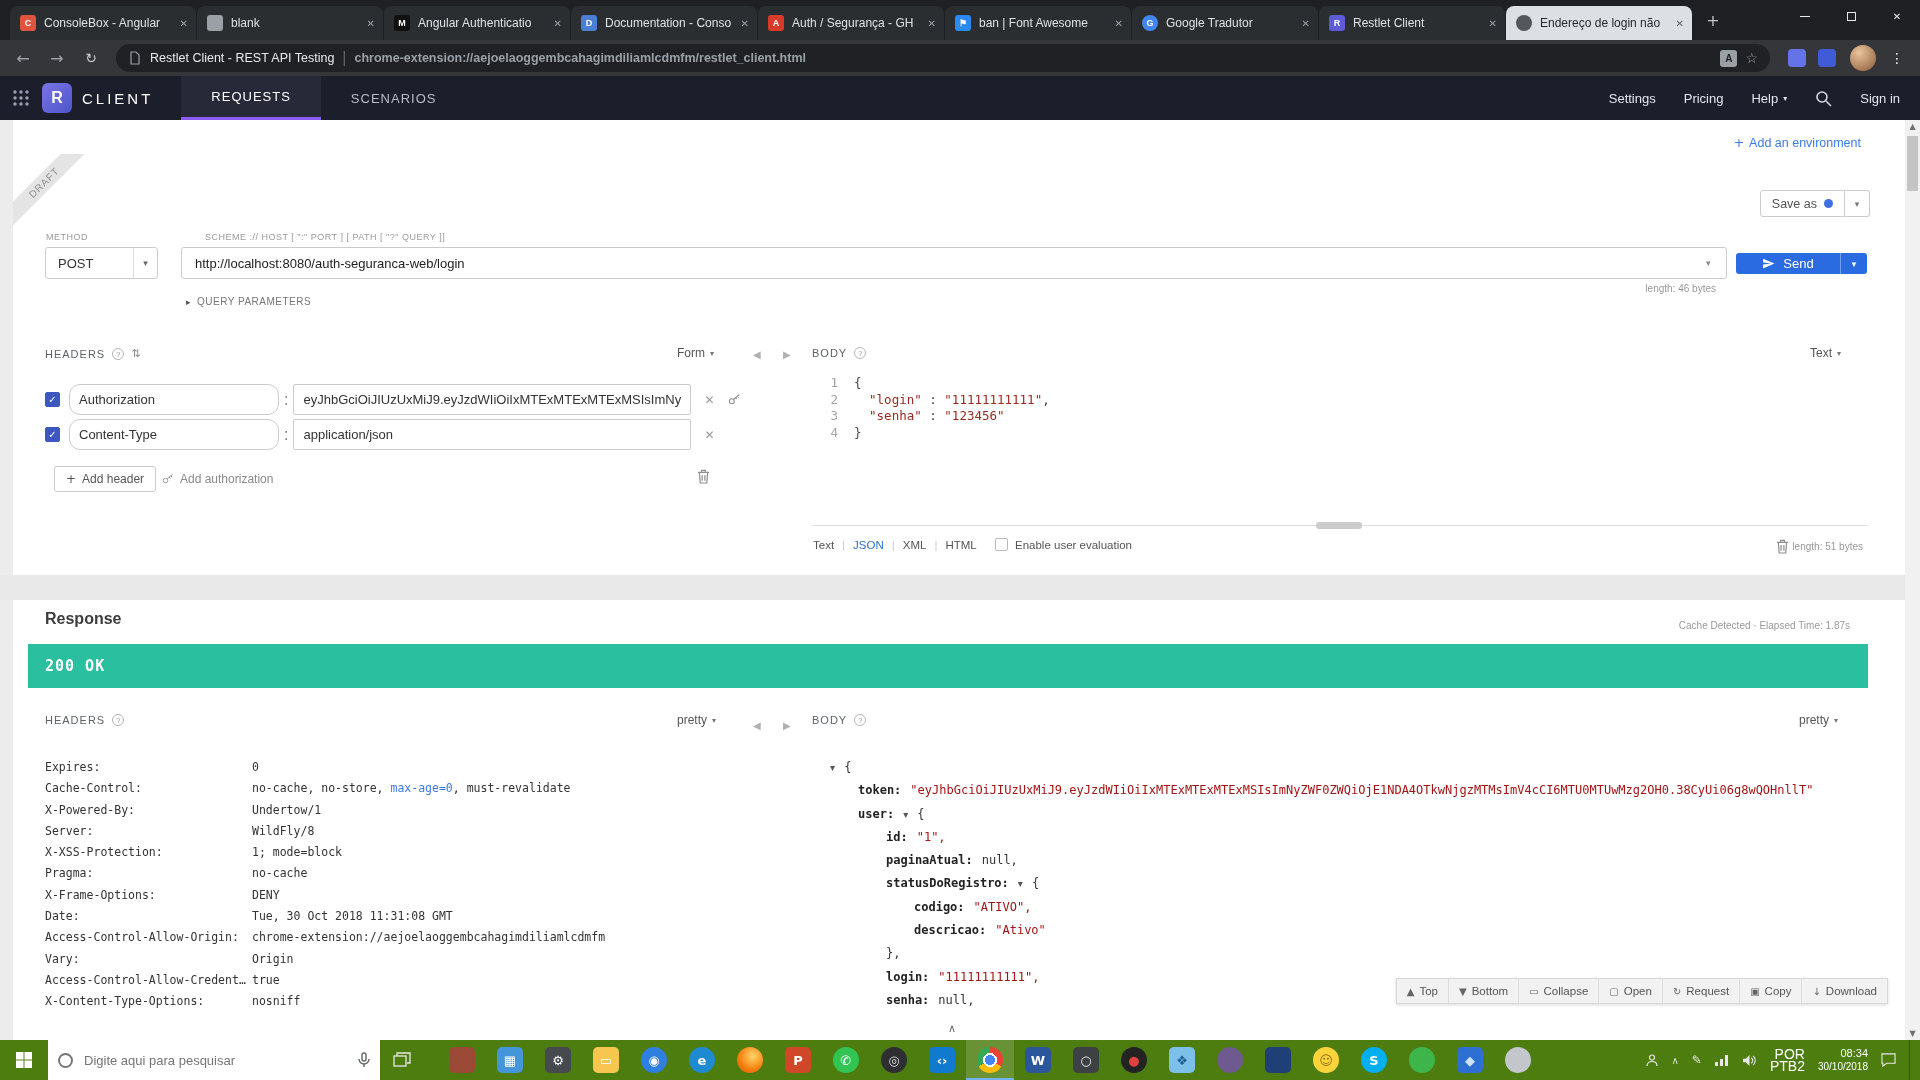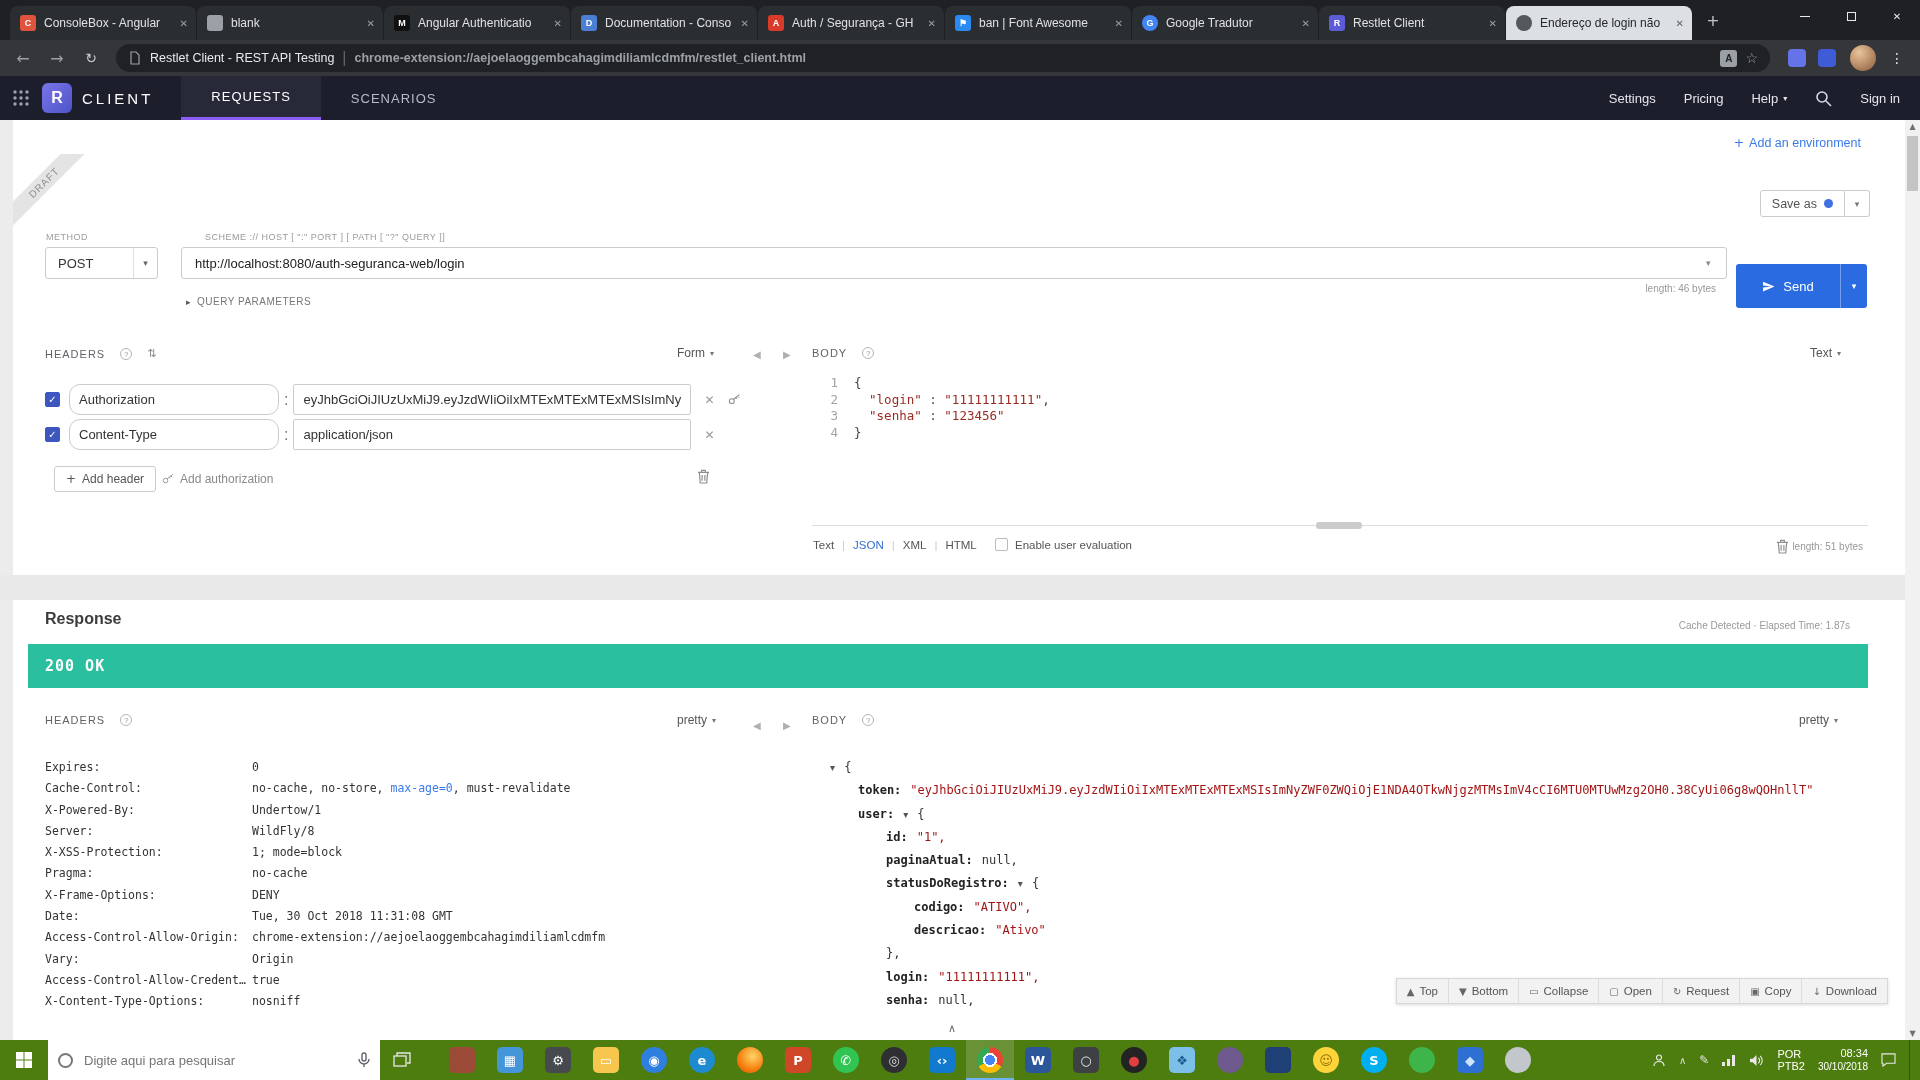--- a/index.html
+++ b/index.html
@@ -81,31 +81,31 @@
 
   .lbl-tiny{position:absolute;font-size:9px;color:#9b9b9b;letter-spacing:0.5px;}
   .method-select{position:absolute;left:45px;top:127px;width:113px;height:32px;border:1px solid #ccc;
           border-radius:3px;display:flex;align-items:center;background:#fff;}
   .method-val{flex:1;padding-left:12px;font-size:13px;color:#333;}
   .sel-caret{width:24px;border-left:1px solid #ddd;height:100%;display:flex;align-items:center;
           justify-content:center;color:#666;font-size:9px;}
   .url-input{position:absolute;left:181px;top:127px;width:1546px;height:32px;border:1px solid #ccc;
           border-radius:3px;padding:0 26px 0 13px;font-size:13px;color:#222;font-family:inherit;background:#fff;}
   .url-caret{position:absolute;left:1706px;top:138px;color:#888;font-size:9px;}
-  .sendwrap{position:absolute;left:1736px;top:144px;height:44px;display:flex;}
+  .sendwrap{position:absolute;left:1736px;top:133px;height:21px;display:flex;}
   .send-main{width:104px;background:#2a6be2;border-radius:3px 0 0 3px;display:flex;align-items:center;
           justify-content:center;gap:8px;color:#fff;font-size:13px;}
   .send-caret{width:27px;background:#2a6be2;border-left:1px solid rgba(255,255,255,.35);
           border-radius:0 3px 3px 0;display:flex;align-items:center;justify-content:center;color:#fff;font-size:9px;}
   .len-note{position:absolute;font-size:10px;color:#999;}
   .qparams{position:absolute;left:186px;top:176px;font-size:10px;color:#777;letter-spacing:.5px;
           display:flex;gap:6px;align-items:center;}
   .tri{color:#555;font-size:9px;}
 
-  .sec-label{position:absolute;font-size:11px;color:#5f6368;letter-spacing:1px;display:flex;align-items:flex-end;gap:15px;}
+  .sec-label{position:absolute;font-size:11px;color:#5f6368;letter-spacing:1px;display:flex;align-items:flex-end;gap:7px;}
   .help-badge{width:12px;height:12px;border:1px solid #b5b5b5;border-radius:50%;color:#9a9a9a;font-size:8px;
           display:flex;align-items:center;justify-content:center;letter-spacing:0;flex:none;}
   .sort-ico{color:#8a8a8a;font-size:11px;}
   .mode-btn{position:absolute;font-size:12px;color:#555;display:flex;align-items:center;gap:5px;}
   .mode-btn .caret-sm{color:#777;}
   .panel-arrow{position:absolute;color:#b0b0b0;font-size:10px;}
 
   .hrow{position:absolute;left:45px;display:flex;align-items:center;height:33px;}
   .cb{width:15px;height:15px;border:1px solid #bbb;border-radius:2px;background:#fff;color:#fff;font-size:10px;
       display:flex;align-items:center;justify-content:center;margin-right:9px;flex:none;}
@@ -177,21 +177,21 @@
   .tb-active{background:rgba(255,255,255,.16);box-shadow:inset 0 -2px 0 #6fb3f2;}
   .tbglyph{width:26px;height:26px;border-radius:5px;display:flex;align-items:center;justify-content:center;
       color:#fff;font-size:13px;font-weight:bold;font-family:"DejaVu Sans",sans-serif;}
   .tbglyph.round{border-radius:50%;}
   .tbglyph.chrome{border-radius:50%;
       background:radial-gradient(circle at 50% 50%,#4285f4 0 5px,#fff 5px 7px,transparent 7px),
                  conic-gradient(#ea4335 0deg 120deg,#fbbc05 120deg 240deg,#34a853 240deg 360deg);}
   .tray{margin-left:auto;display:flex;align-items:center;gap:13px;padding-right:6px;height:100%;}
   .tray-chev{color:#ddd;font-size:10px;}
   .pen{color:#e8e8e8;font-size:12px;}
-  .tray-txt{color:#fff;font-size:11px;text-align:left;line-height:12px;}
+  .tray-txt{color:#fff;font-size:14px;text-align:right;line-height:12px;}
   .clock{color:#fff;font-size:11px;text-align:right;line-height:13px;}
   .clock .date{font-size:10px;}
   .desktop-sliver{width:5px;height:100%;border-left:1px solid #444;}
 </style>
 </head>
 <body>
 
 <div class="screen">
 
   <div class="tabstrip">

